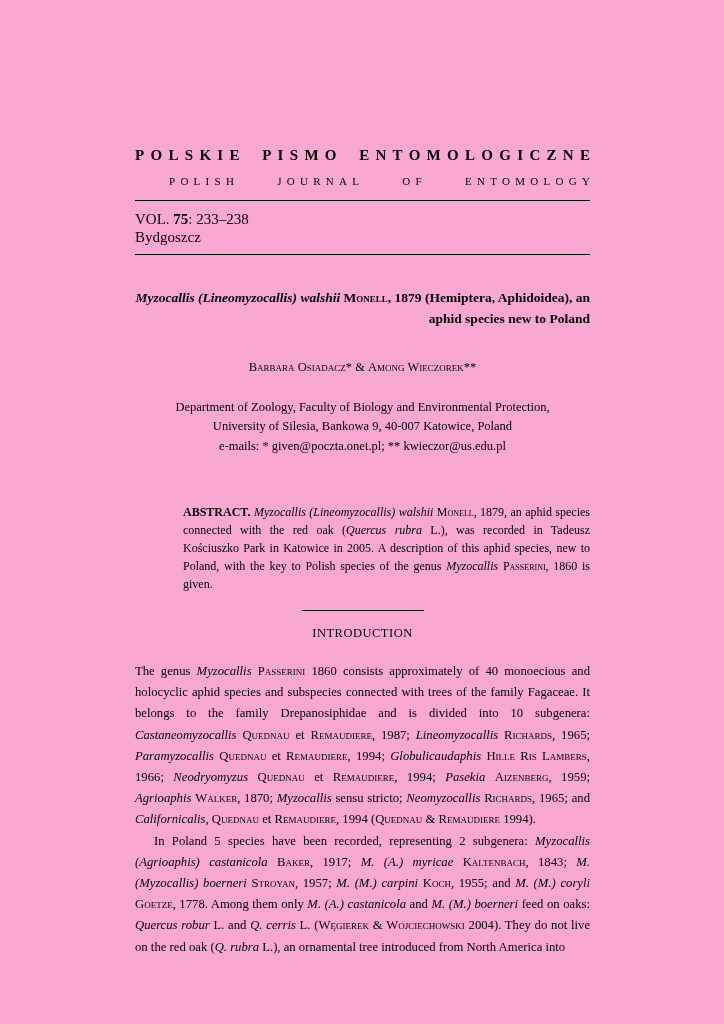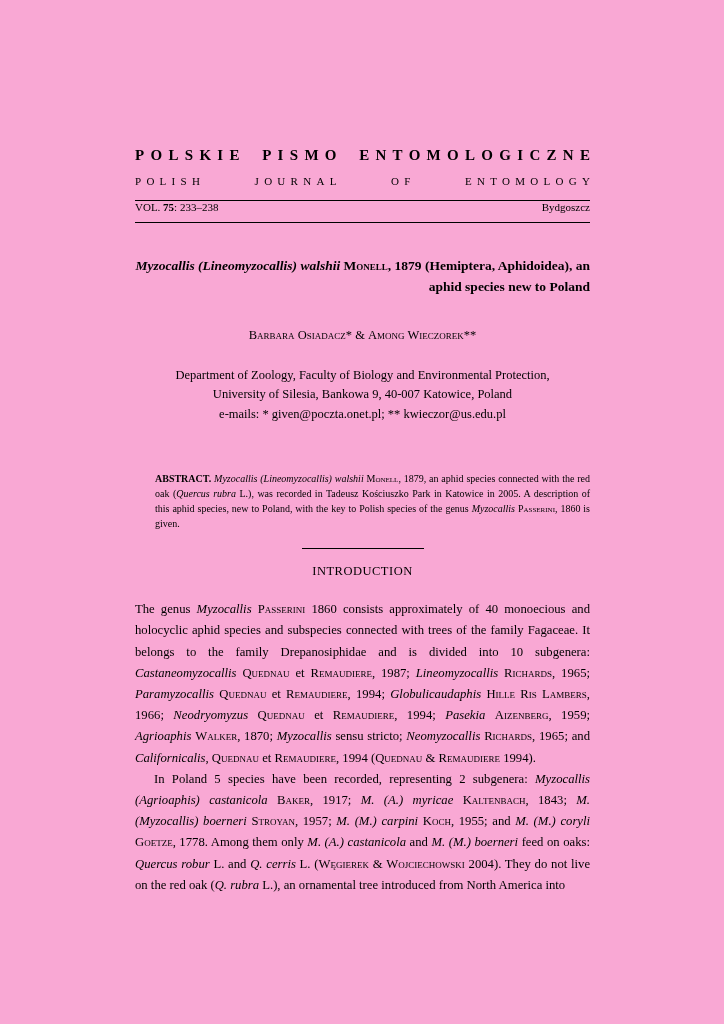--- a/index.html
+++ b/index.html
@@ -14,42 +14,42 @@
     overflow: hidden;
   }
   .content {
     padding: 147px 134px 0 135px; 
   }
   
   .jt { display: flex; justify-content: space-between; white-space: nowrap; }
   .jt1 { font-size: 15px; font-weight: bold; line-height: 1.1; }
   .jt1 span { letter-spacing: 0.42em; }
   .jt1 span:last-child { margin-right: -0.42em; }
-  .jt2 { font-size: 11px; margin-top: 11px; line-height: 1.1; }
+  .jt2 { font-size: 11px; margin-top: 11px; line-height: 1.1; margin-left: 34px; }
   .jt2 span { letter-spacing: 0.48em; }
   .jt2 span:last-child { margin-right: -0.48em; }
   .rule { border: 0; border-top: 1px solid #000; margin: 0; }
   .rule-1 { margin-top: 13px; }
   .rule-2 { margin-top: 8px; }
-  .volrow { display: flex; align-items: baseline; font-size: 11px; line-height: 1.2; }
+  .volrow { display: flex; align-items: baseline; margin-top: 9px; font-size: 15px; line-height: 1.2; flex-direction: column; }
   .volrow .left  { flex: 1; text-align: left; }
   .volrow .mid   { flex: 0 0 auto; text-align: center; }
   .volrow .right { flex: 1; text-align: right; }
   
   .art-title {
     margin-top: 32px;
     text-align: right;
     font-size: 13.5px;
     font-weight: bold;
     line-height: 1.6;
   }
   .authors { margin-top: 30px; text-align: center; font-size: 12.5px; }
   .affil { margin-top: 23px; text-align: center; font-size: 12.5px; line-height: 1.55; }
   
-  .abstract-block { margin: 47px 0 0 20px; font-size: 10px; line-height: 1.5; text-align: justify; }
+  .abstract-block { margin: 47px 0 0 48px; font-size: 12px; line-height: 1.5; text-align: justify; }
   .keywords-block { margin: 13px 0 0 40px; font-size: 10.5px; line-height: 1.5; text-align: justify; }
   .divider { width: 122px; border: 0; border-top: 1.4px solid #000; margin: 17px auto 0 auto; }
   .intro-head { margin-top: 15px; text-align: center; font-size: 12.5px; letter-spacing: 0.04em; }
   
   .body-par { margin: 20px 0 0 0; font-size: 12.7px; line-height: 1.67; text-align: justify; }
   .body-par.indent { margin-top: 0; text-indent: 19px; }
   
   .rt-i  { font-style: italic; }
   .rt-b  { font-weight: bold; }
   .rt-bi { font-weight: bold; font-style: italic; }

